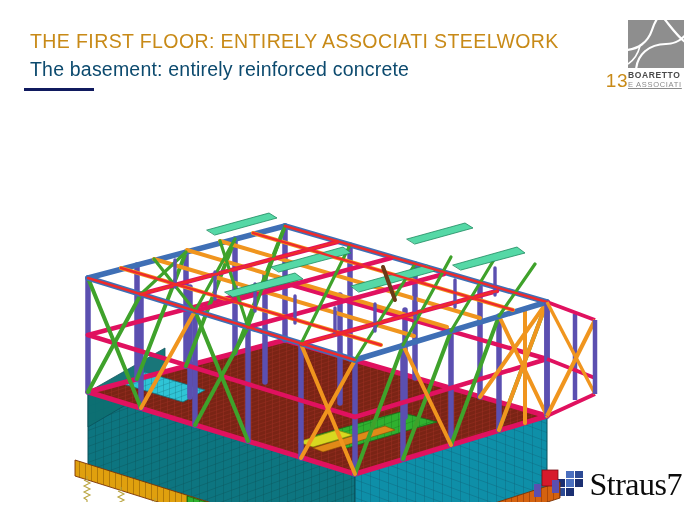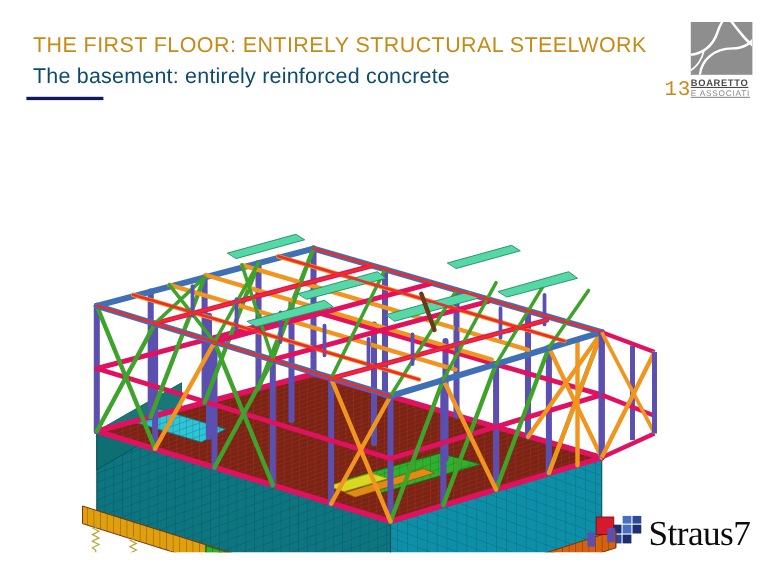--- a/index.html
+++ b/index.html
@@ -23,57 +23,57 @@
     color:#0c4a6e;font-weight:400;line-height:26px;white-space:nowrap;
     margin-top:2px;
   }
   .title-rule{
     position:absolute;left:24px;top:88px;width:70px;height:3px;
     background:#101a5e;
   }
 
   .page-number{
     position:absolute;right:72px;top:70px;
-    font-size:19px;color:#c88a17;letter-spacing:0.5px;font-family:Liberation Mono, monospace;
+    font-size:19px;color:#c88a17;letter-spacing:0.5px;
   }
 
   
   .logo-boaretto{position:absolute;right:10px;top:20px;width:62px;}
   .logo-mark{
     width:56px;height:48px;background:#8e8e8e;position:relative;overflow:hidden;
   }
   .logo-mark svg{position:absolute;inset:0;}
   .logo-name{
     font-size:8.5px;font-weight:bold;color:#4a4a4a;letter-spacing:0.6px;
-    margin-top:2px;line-height:10px;text-decoration:underline;
+    margin-top:2px;line-height:10px;
   }
   .logo-sub{
     font-size:7.5px;color:#8a8a8a;letter-spacing:0.7px;line-height:9px;text-decoration:underline;
   }
 
   
-  .logo-straus{position:absolute;right:18px;bottom:25px;display:flex;align-items:center;}
+  .logo-straus{position:absolute;right:18px;bottom:25px;display:flex;align-items:flex-end;}
   .straus-grid{width:30px;height:28px;margin-right:3px;position:relative;}
   .straus-grid i{position:absolute;display:block;}
   .straus-text{
     font-family:"Liberation Serif", serif;
     font-size:32px;color:#0b0b0b;letter-spacing:-0.5px;line-height:32px;
   }
 
   
   .model{position:absolute;left:55px;top:82px;width:590px;height:420px;}
   .model svg{width:100%;height:100%;display:block;}
 </style>
 </head>
 <body>
 
 <div class="slide">
 
   <div class="title-block">
-    <div class="title-line1">THE FIRST FLOOR: ENTIRELY STRUCTURAL STEELWORK</div>
+    <div class="title-line1">THE FIRST FLOOR: ENTIRELY ASSOCIATI STEELWORK</div>
     <div class="title-line2">The basement: entirely reinforced concrete</div>
   </div>
   <div class="title-rule"></div>
 
   <div class="page-number">13</div>
 
   <div class="logo-boaretto">
     <div class="logo-mark">
       <svg viewBox="0 0 56 48" preserveAspectRatio="none">
         <path d="M -4 30 C 10 30 20 22 24 10 C 27 1 30 -4 34 -6" fill="none" stroke="#ffffff" stroke-width="2.2"></path>

